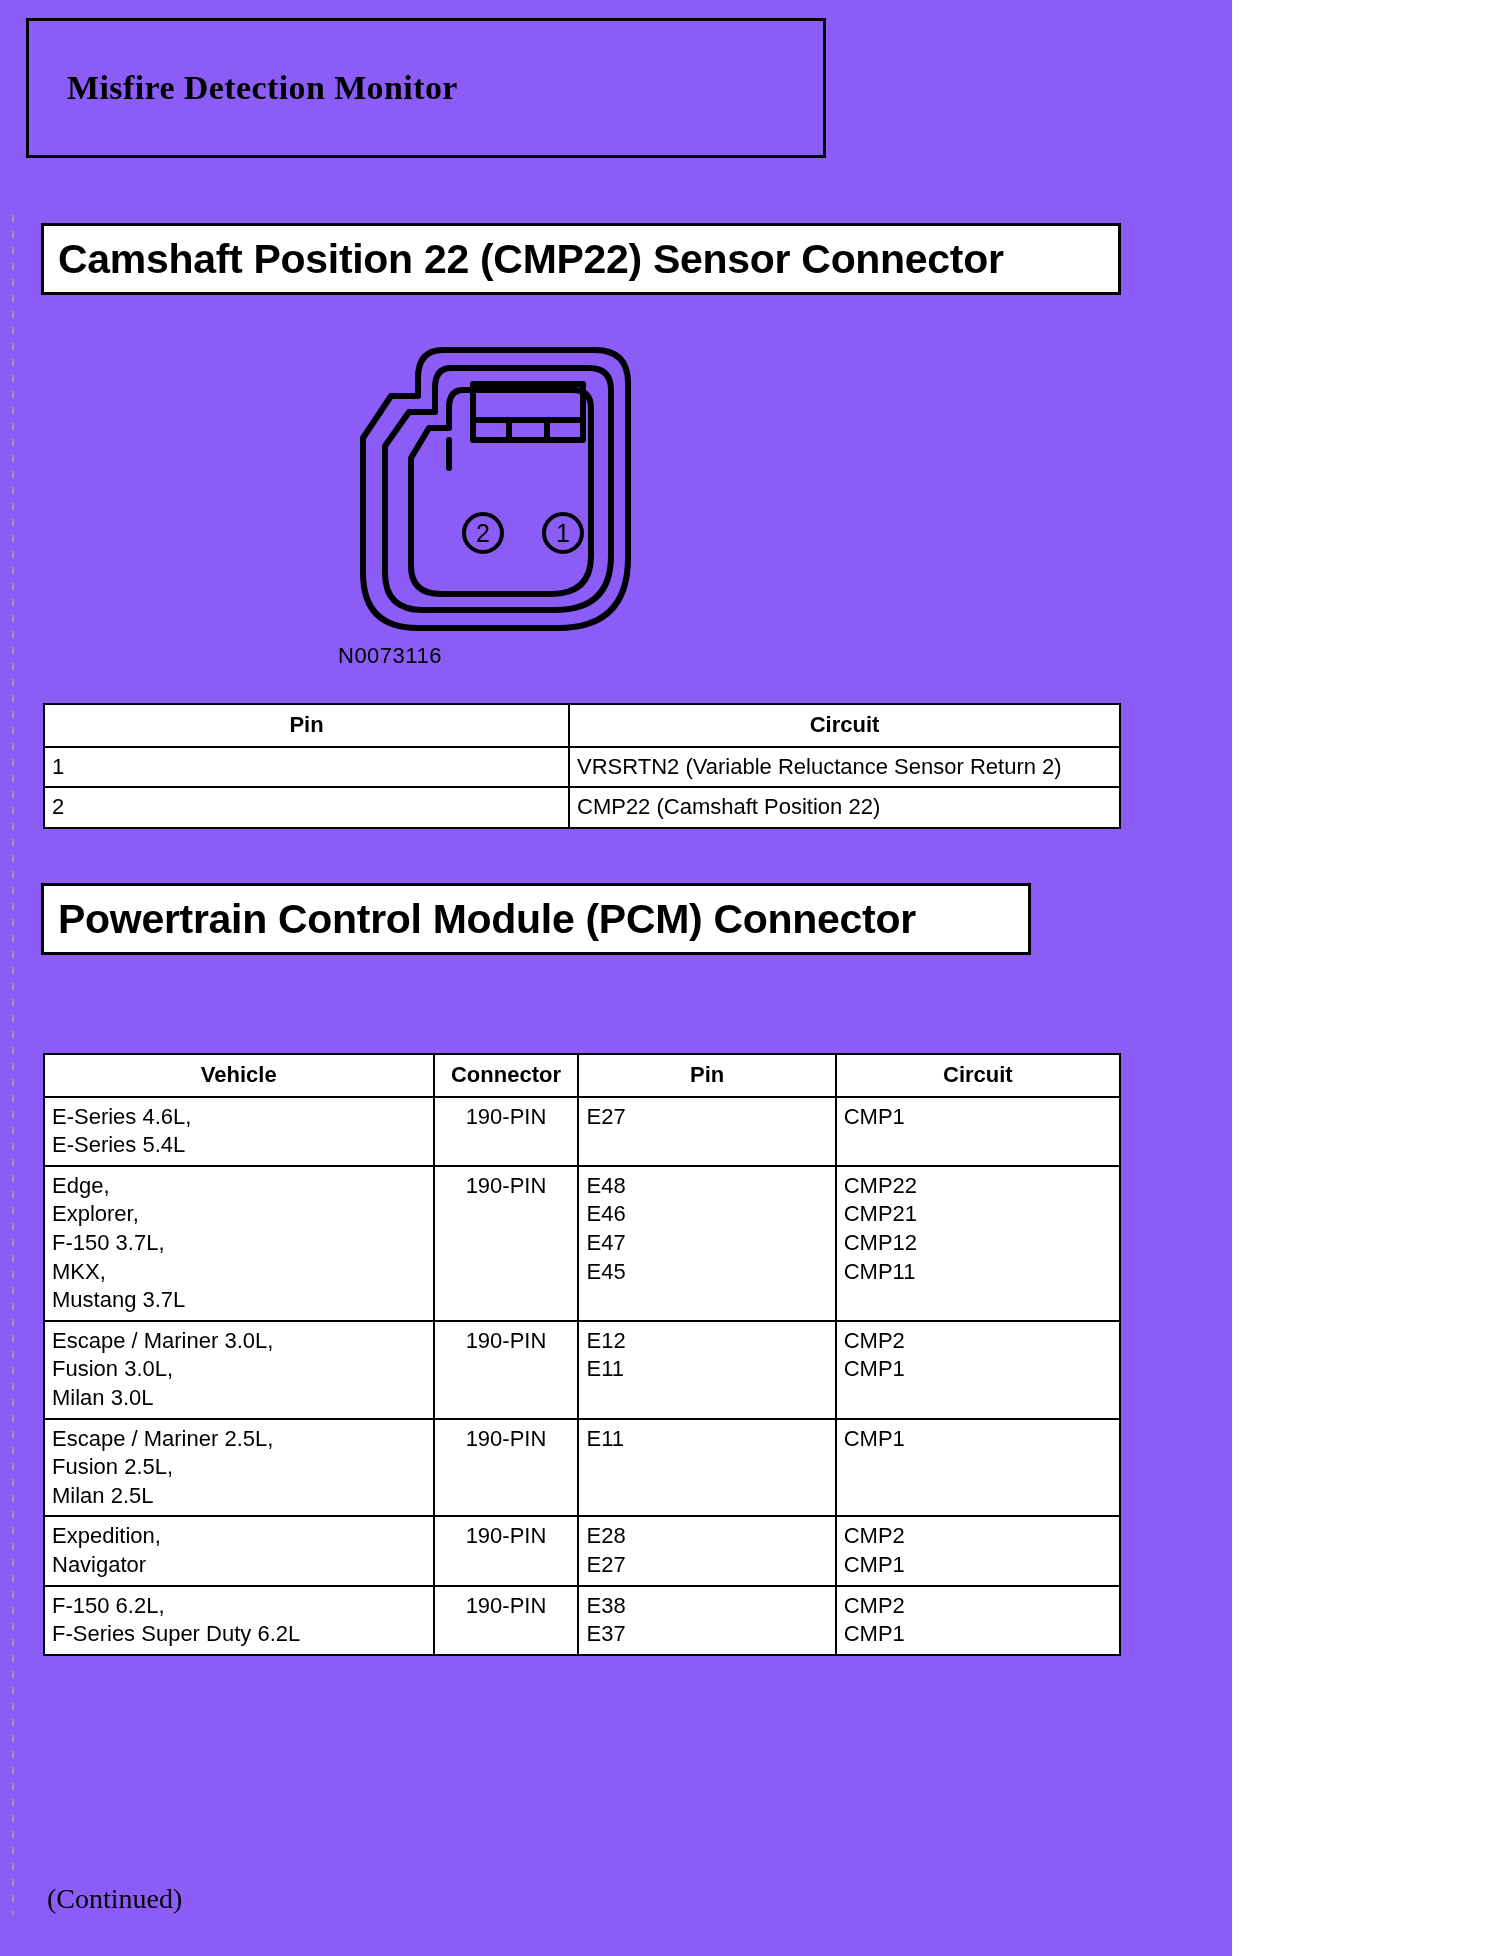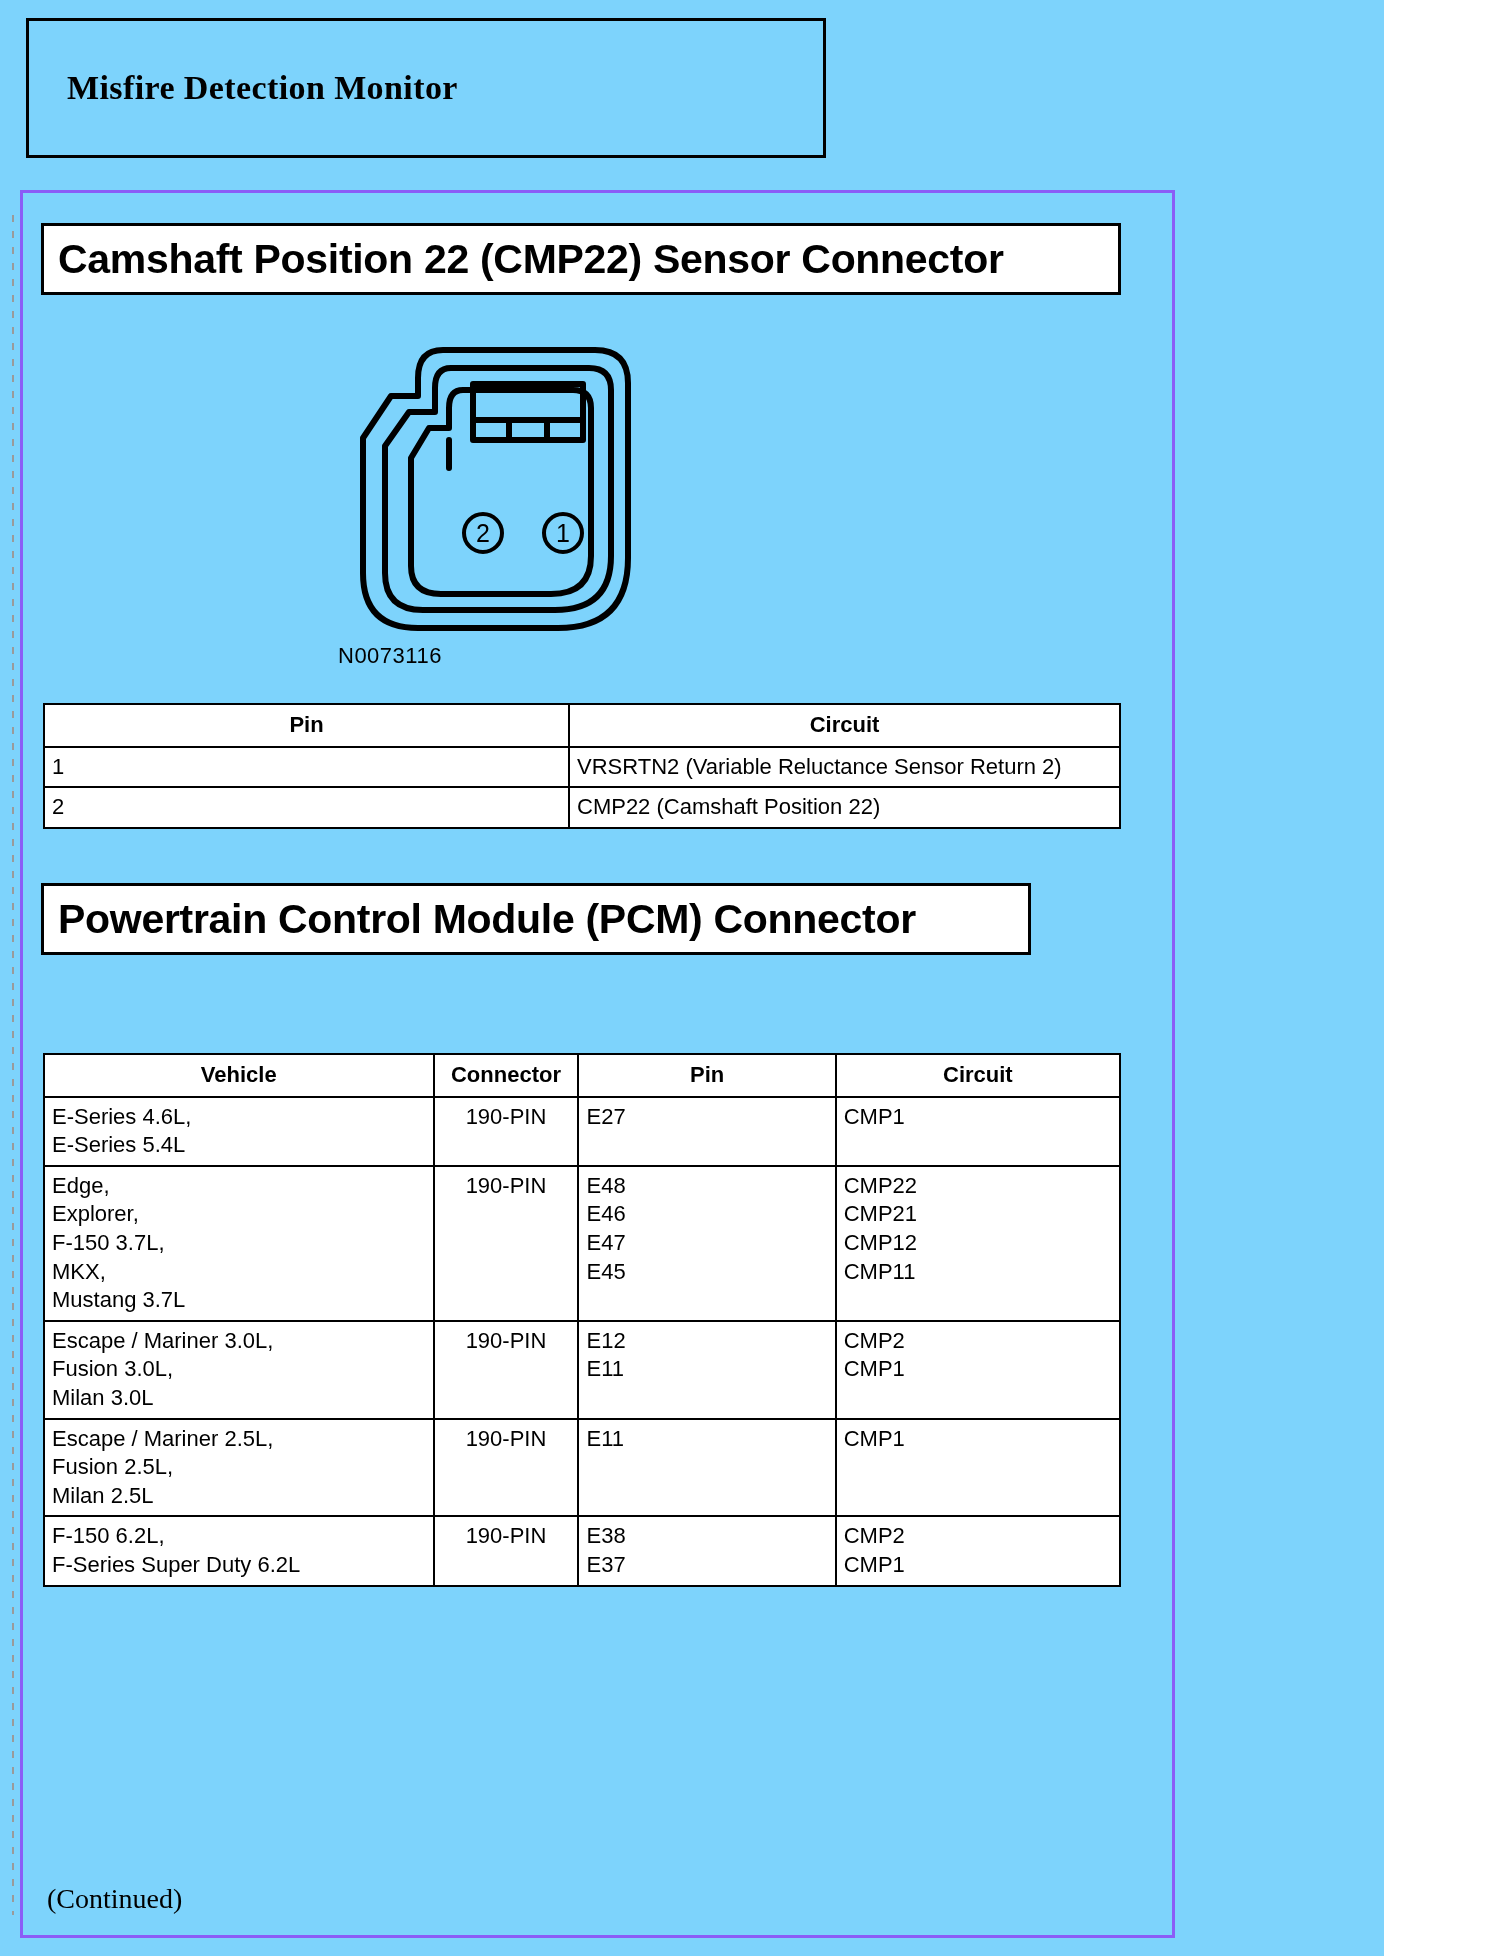--- a/index.html
+++ b/index.html
@@ -3,23 +3,23 @@
 <meta charset="utf-8">
 <style>
   * { box-sizing: border-box; }
   html, body {
     margin: 0; padding: 0;
     background: #ffffff;
     font-family: "Liberation Sans", sans-serif;
   }
   .page {
     position: relative;
-    width: 1384px;
+    width: 1232px;
     height: 1956px;
-    background: #7dd3fc;
+    background: #8b5cf6;
     overflow: hidden;
   }
 
   
   .header {
     position: absolute;
     left: 26px; top: 18px;
     width: 1150px; height: 140px;
     display: flex;
   }
@@ -343,20 +343,37 @@
             </td>
             <td>
               <span class="cellline">E11</span>
             </td>
             <td>
               <span class="cellline">CMP1</span>
             </td>
           </tr>
           <tr>
             <td>
+              <span class="cellline">Expedition,</span>
+              <span class="cellline">Navigator</span>
+            </td>
+            <td class="center">
+              <span class="cellline">190-PIN</span>
+            </td>
+            <td>
+              <span class="cellline">E28</span>
+              <span class="cellline">E27</span>
+            </td>
+            <td>
+              <span class="cellline">CMP2</span>
+              <span class="cellline">CMP1</span>
+            </td>
+          </tr>
+          <tr>
+            <td>
               <span class="cellline">F-150 6.2L,</span>
               <span class="cellline">F-Series Super Duty 6.2L</span>
             </td>
             <td class="center">
               <span class="cellline">190-PIN</span>
             </td>
             <td>
               <span class="cellline">E38</span>
               <span class="cellline">E37</span>
             </td>

